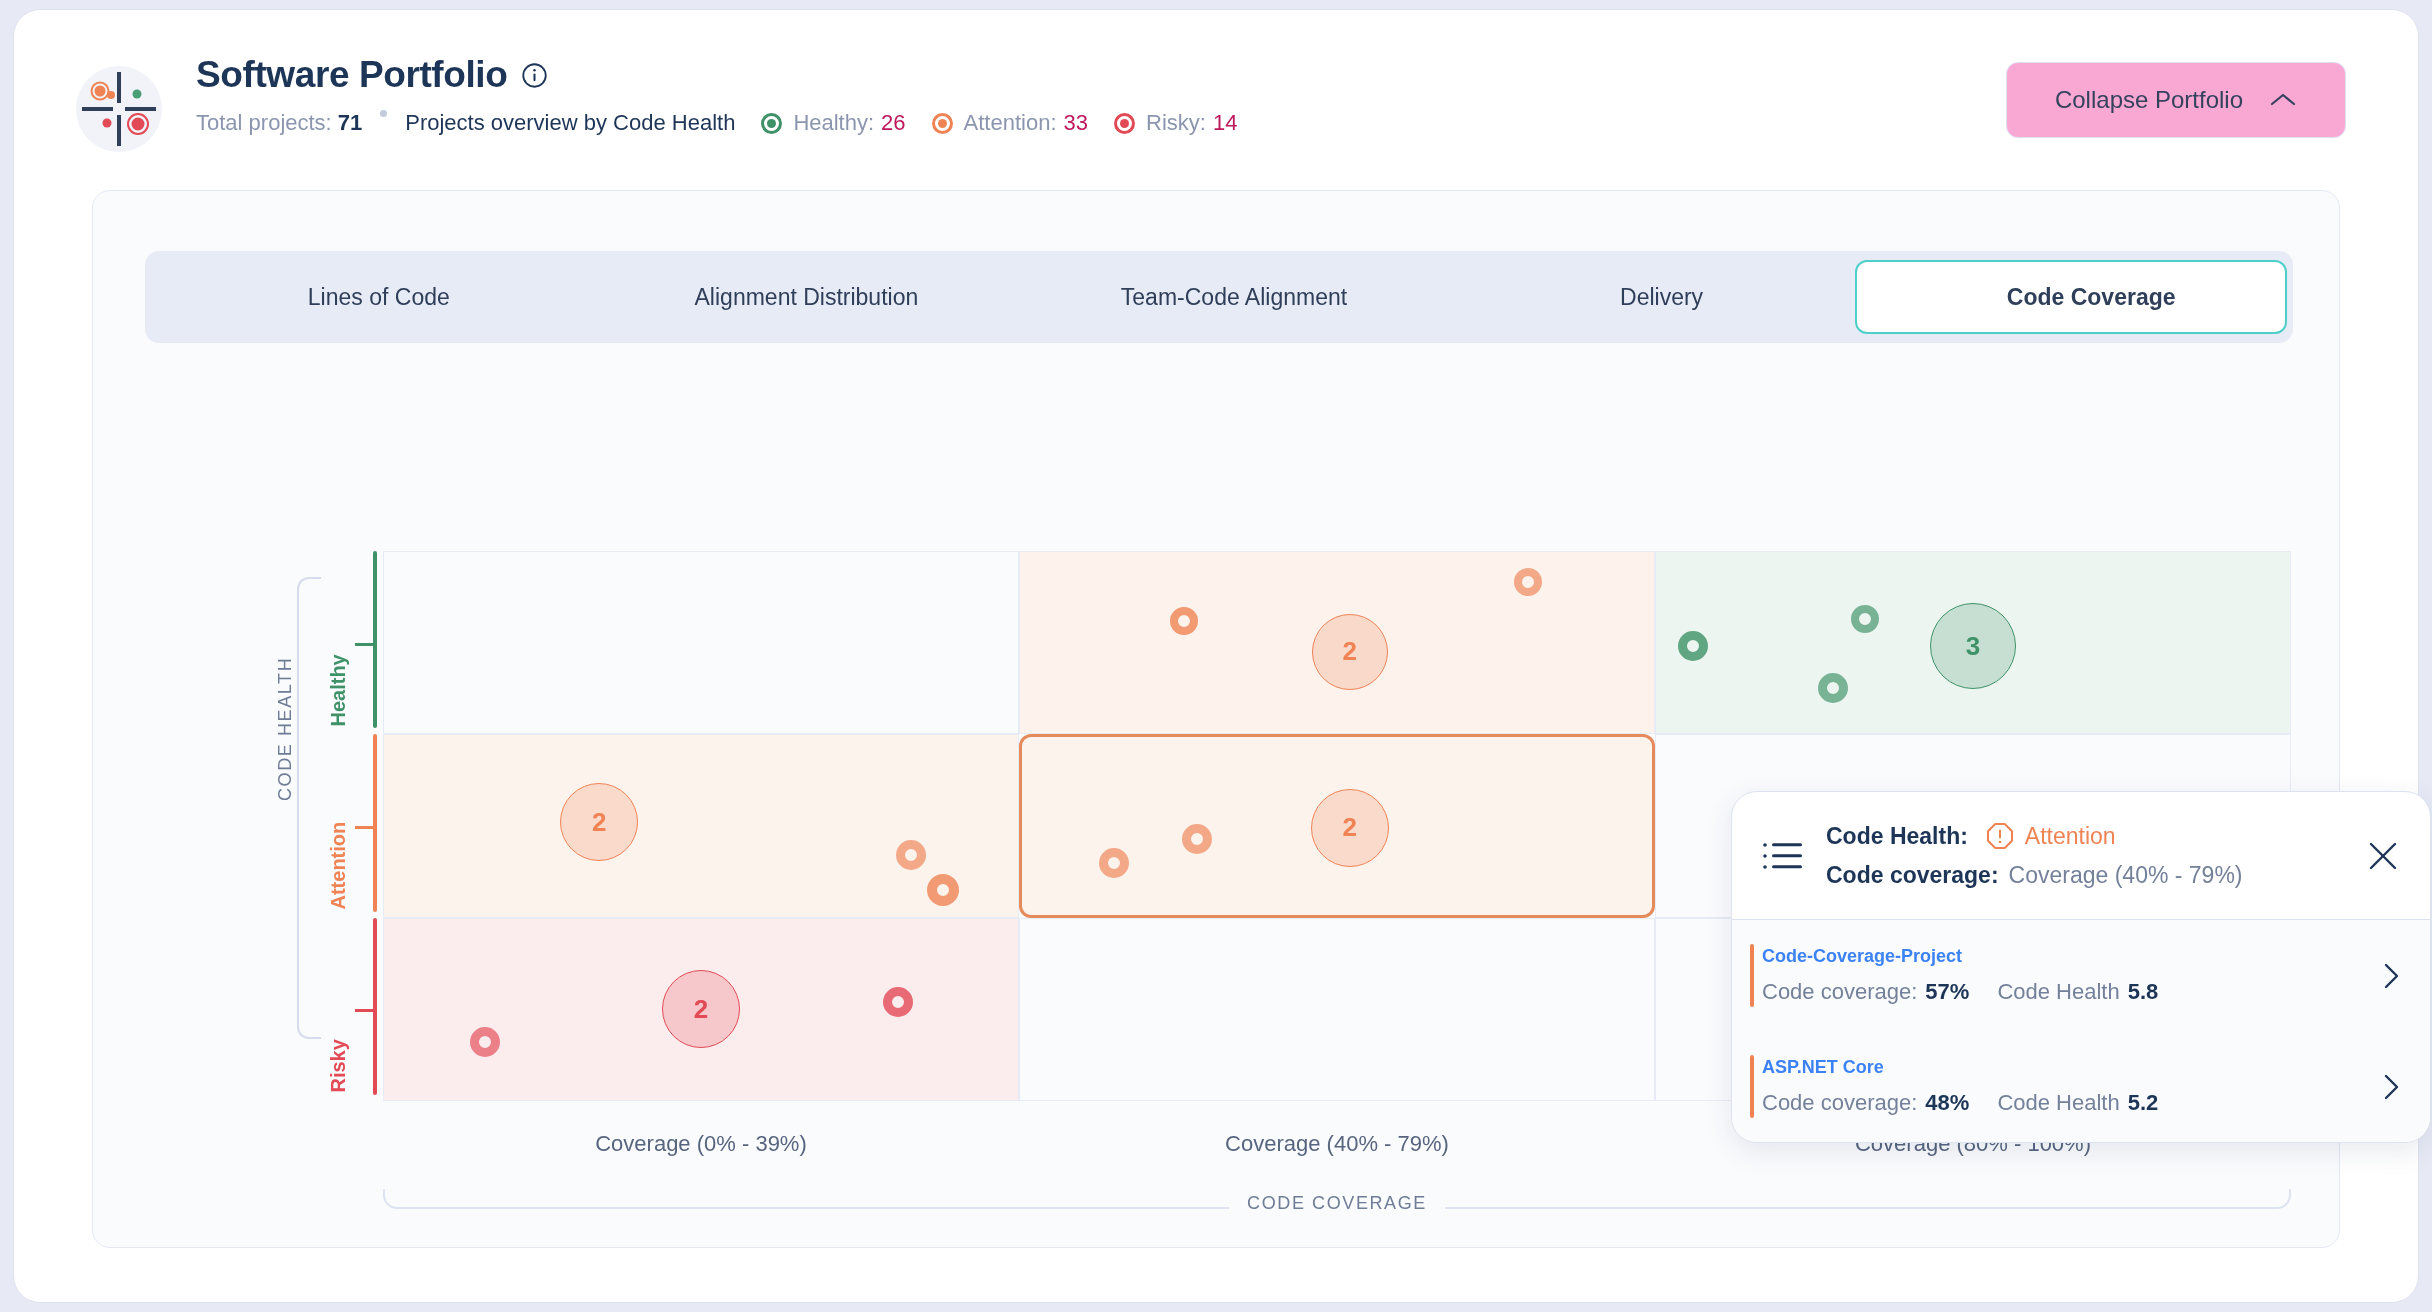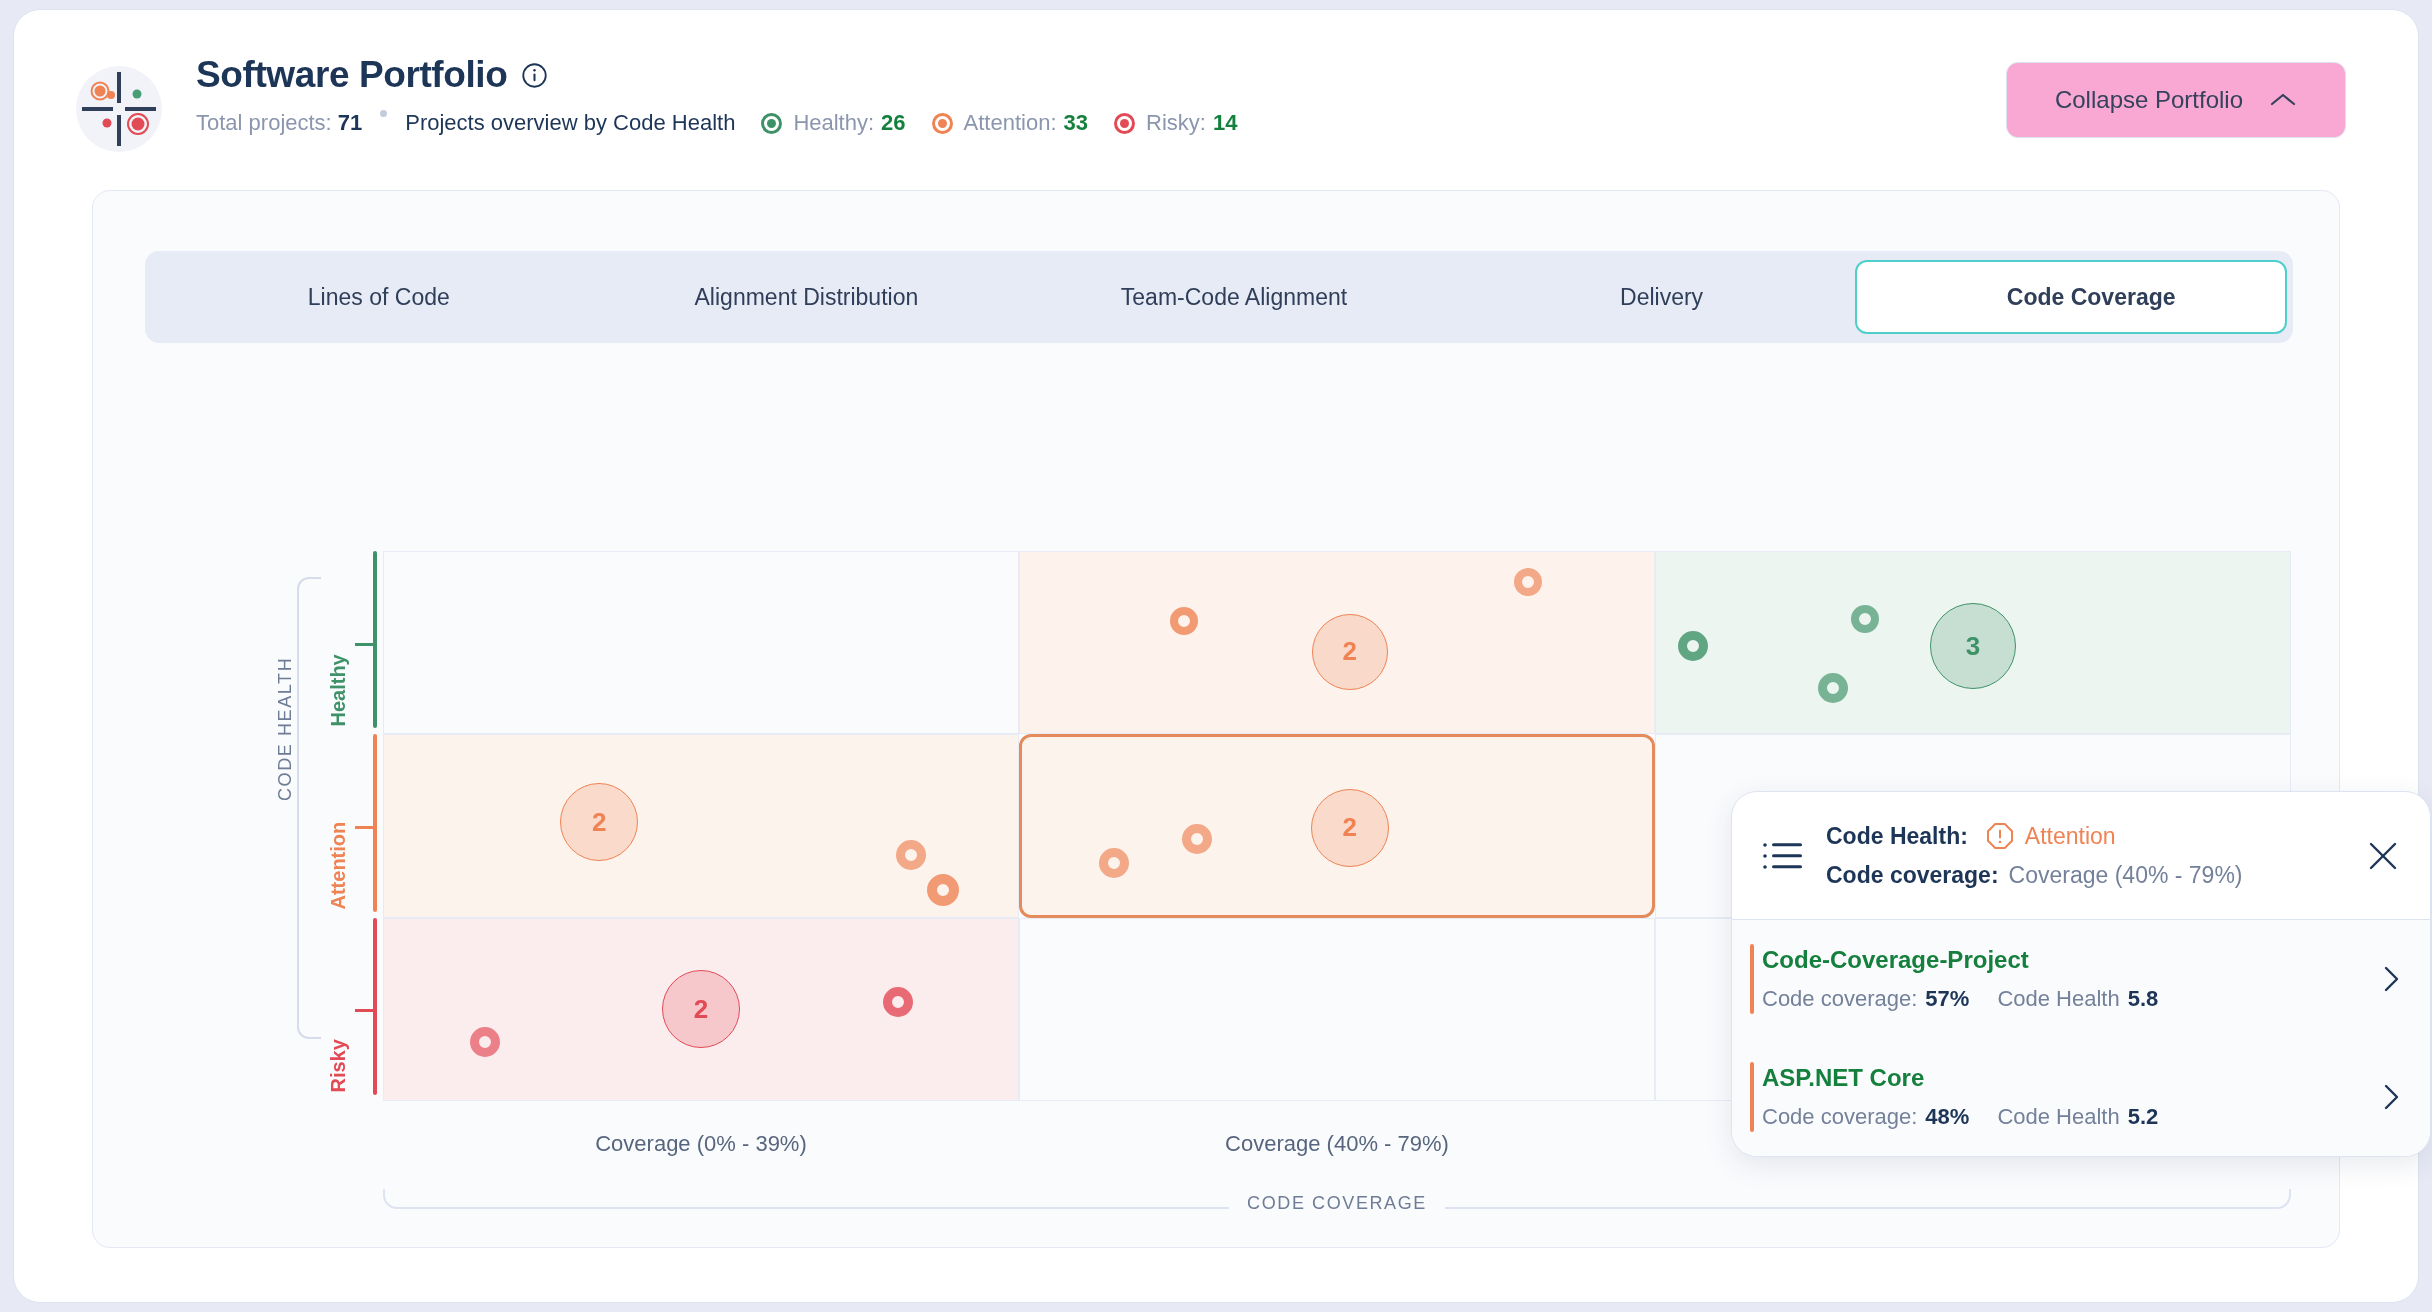--- a/index.html
+++ b/index.html
@@ -59,21 +59,21 @@
     left: 3px; top: 3px; width: 9px; height: 9px;
     border-radius: 50%;
   }
   .lg-healthy { border-color: #3f9268; }
   .lg-healthy::after { background: #3f9268; }
   .lg-attention { border-color: #ef8354; }
   .lg-attention::after { background: #ef8354; }
   .lg-risky { border-color: #e24a55; }
   .lg-risky::after { background: #e24a55; }
   .legend-lbl { color: #8b96ae; }
-  .legend-val { color: #15803d; font-weight: bold; margin-left: 7px; }
+  .legend-val { color: #be185d; font-weight: normal; margin-left: 7px; }
 
   .collapse-btn {
     position: absolute; right: 72px; top: 52px;
     width: 340px; height: 76px;
     border: 1.5px solid #dbe1ef;
     border-radius: 12px;
     background: #f9a8d4;
     display: flex; align-items: center; justify-content: center;
     gap: 26px; cursor: pointer;
   }
@@ -236,21 +236,21 @@
     position: relative;
     padding: 26px 70px 26px 30px;
     cursor: pointer;
   }
   .proj-bar {
     position: absolute; left: 18px; top: 24px;
     width: 4px; bottom: 24px;
     background: #ef8354; border-radius: 2px;
   }
   .proj-name {
-    font-size: 24px; font-weight: bold; color: #15803d;
+    font-size: 18px; font-weight: bold; color: #3b82f6;
   }
   .proj-meta {
     margin-top: 12px; display: flex; align-items: center;
     font-size: 22px; color: #74819a;
   }
   .proj-meta b { color: #1d3557; margin-left: 8px; }
   .proj-meta .gap { width: 28px; }
   .chev {
     position: absolute; right: 26px; top: 50%;
     transform: translateY(-50%);

